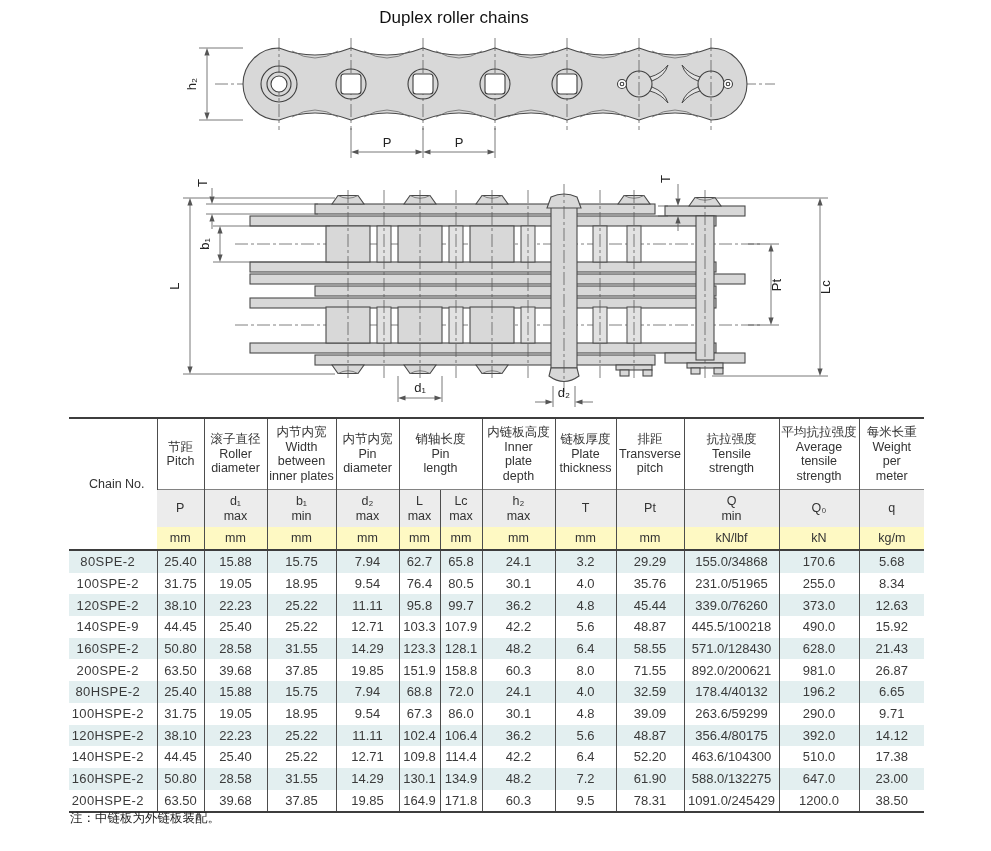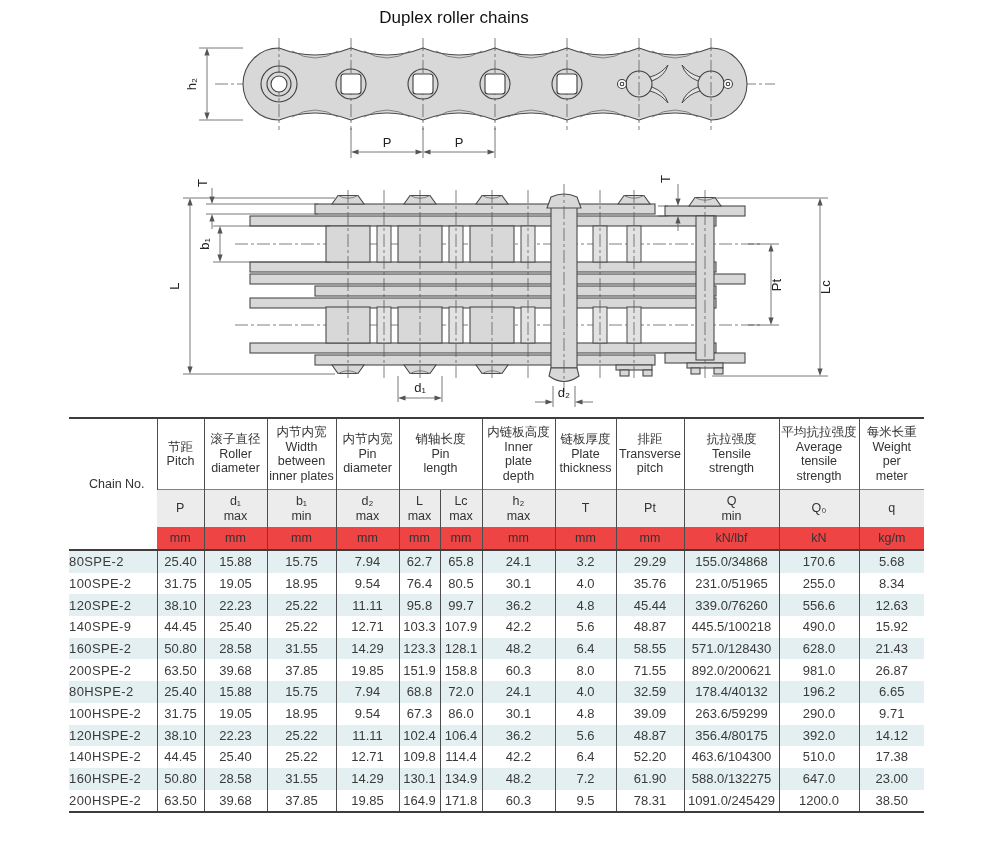--- a/index.html
+++ b/index.html
@@ -22,24 +22,24 @@
   .tablewrap{position:absolute;left:69px;top:417px;}
   table{border-collapse:collapse;table-layout:fixed;width:855px;
         border-top:2px solid #3d3d3d;border-bottom:2px solid #3d3d3d;}
   th,td{font-weight:normal;padding:0;text-align:center;vertical-align:middle;
         white-space:pre-line;line-height:1.16;border-left:1px solid #4d4d4d;
         font-size:12.5px;color:#333;overflow:hidden;}
   th:first-child,td:first-child,tbody th{border-left:none;}
   thead{border-bottom:2px solid #3d3d3d;}
   tr.hmain th{height:70px;background:#fff;}
   tr.hsym th{height:37px;background:#ececec;border-top:1px solid #828282;}
-  tr.hunit th{height:22px;background:#ef4444;margin-top:28px;}
+  tr.hunit th{height:22px;background:#fef9c3;margin-top:28px;}
   th.chaincol{background:#fff;text-align:center;padding-left:8px;border-top:none;}
   tbody td,tbody th{height:21.7px;font-size:13px;color:#3a3a3a;}
-  tbody th{text-align:left;padding-right:10px;letter-spacing:.4px;}
+  tbody th{text-align:center;padding-right:10px;letter-spacing:.4px;}
   tbody tr:nth-child(odd){background:#e3eff0;}
   .notes{position:absolute;left:70px;top:810px;font-size:12.5px;line-height:1.32;color:#222;}
 </style>
 </head>
 <body>
 
 <div class="title">Duplex roller chains</div>
 
 <svg class="drawing" width="991" height="385" viewBox="0 30 991 385">
   <g id="side-view">
@@ -351,21 +351,21 @@
           <td>38.10</td>
           <td>22.23</td>
           <td>25.22</td>
           <td>11.11</td>
           <td>95.8</td>
           <td>99.7</td>
           <td>36.2</td>
           <td>4.8</td>
           <td>45.44</td>
           <td>339.0/76260</td>
-          <td>556.6</td>
+          <td>373.0</td>
           <td>12.63</td>
         </tr>
         <tr>
           <th>140SPE-9</th>
           <td>44.45</td>
           <td>25.40</td>
           <td>25.22</td>
           <td>12.71</td>
           <td>103.3</td>
           <td>107.9</td>
@@ -494,13 +494,14 @@
           <td>78.31</td>
           <td>1091.0/245429</td>
           <td>1200.0</td>
           <td>38.50</td>
         </tr>
       </tbody>
   </table>
 </div>
 
 <div class="notes">
+  <div>注：中链板为外链板装配。</div>
 </div>
 
 </body></html>

